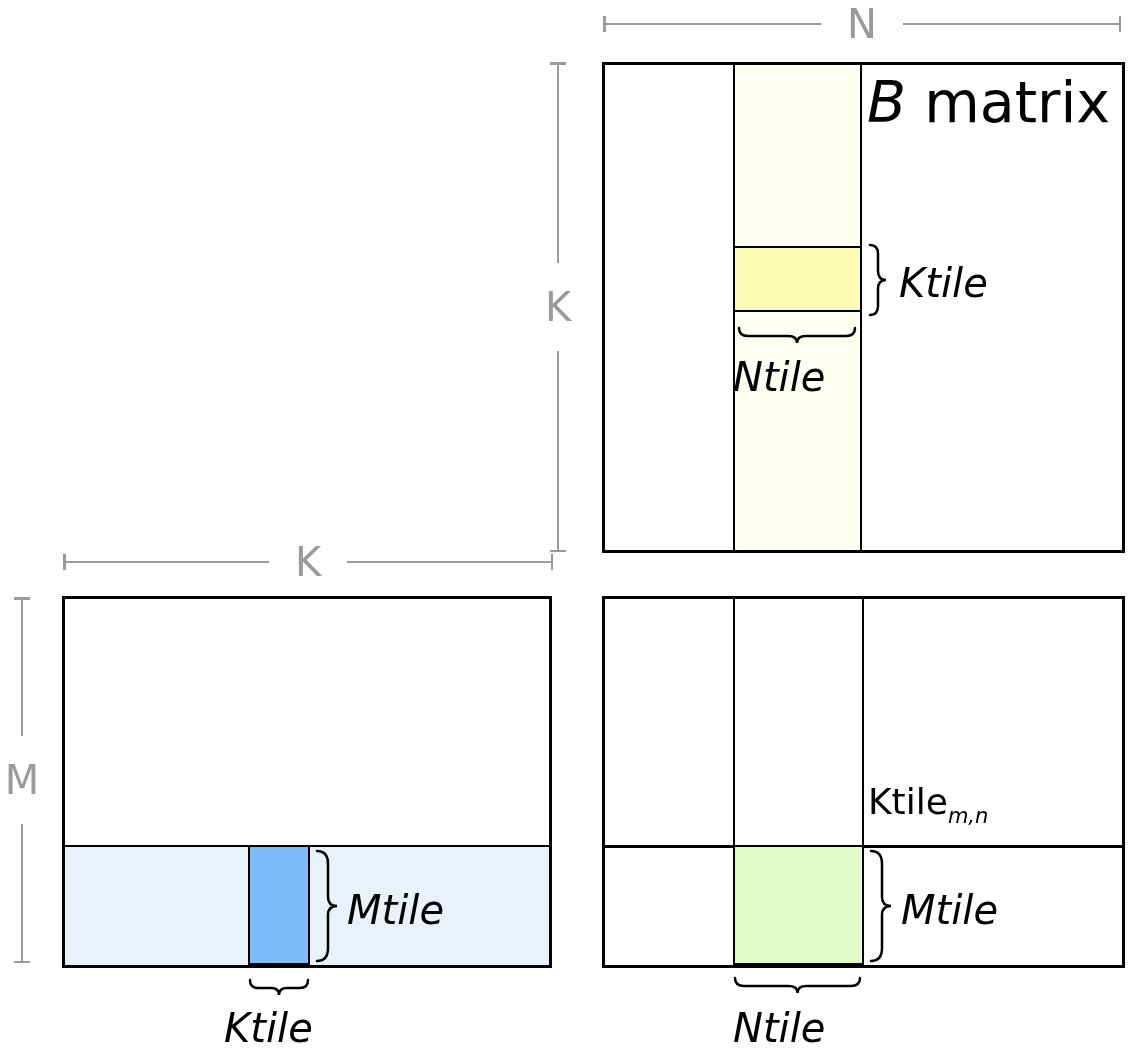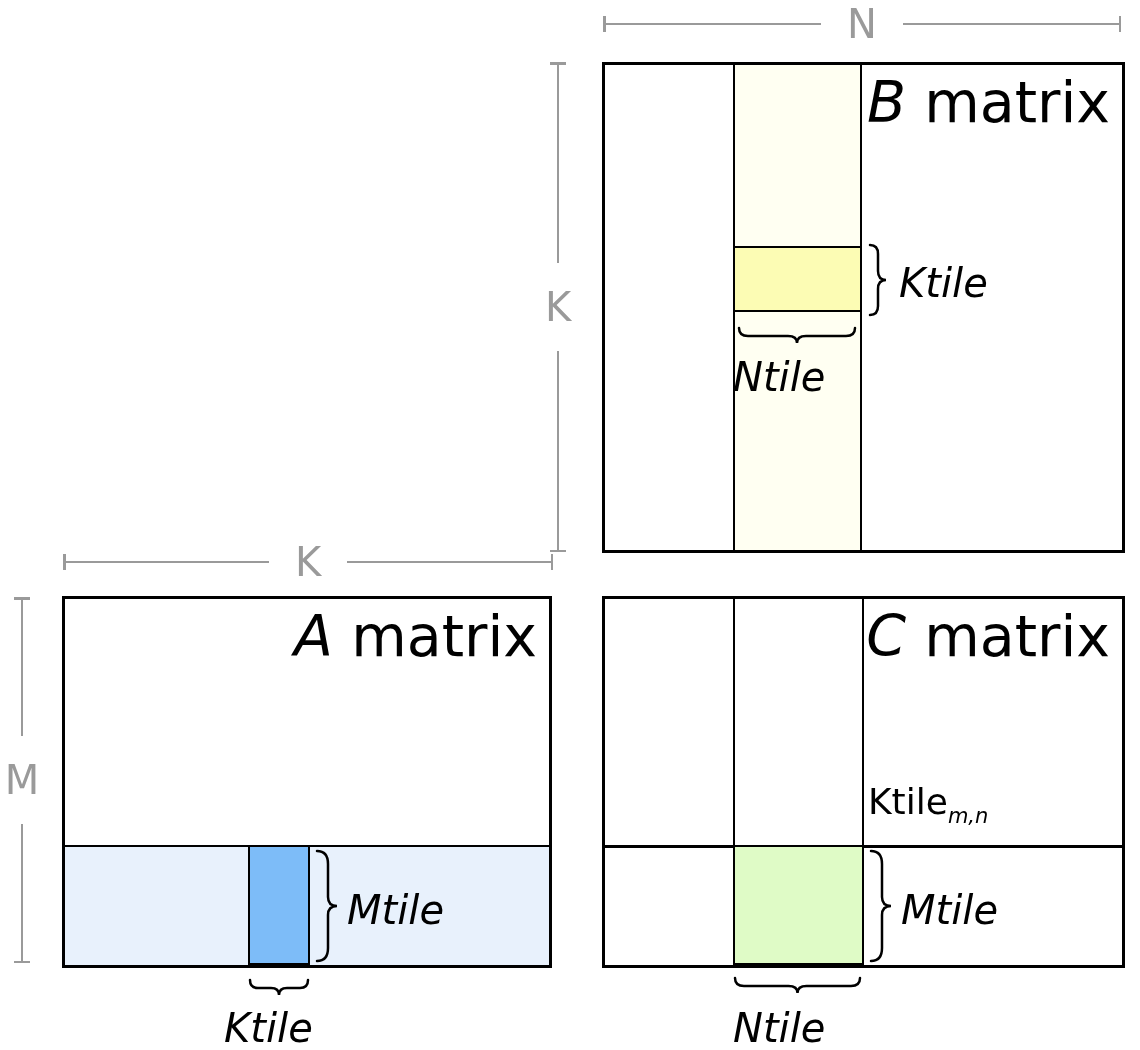--- a/index.html
+++ b/index.html
@@ -100,45 +100,39 @@
     <span class="tick-h"></span>
   </div>
 
   <div class="matrix a-matrix">
     <div class="row-strip" style="background-color: rgb(232, 241, 252);"></div>
     <div class="mtile-cell" style="background-color: rgb(125, 188, 248);"></div>
     <svg class="brace" style="left:249px;top:250px;" width="26" height="114" viewBox="0 0 26 114">
       <path d="M3,2 Q14,2 14,15 L14,48 Q14,57 23,57 Q14,57 14,66 L14,99 Q14,112 3,112" fill="none" stroke="#000" stroke-width="2.5" stroke-linecap="round"></path>
     </svg>
     <div class="tile-label" style="left:282px;top:285px;">Mtile</div>
-    <div class="matrix-title">
-      <span class="letter">A</span><span> matrix</span>
-    </div>
   </div>
 
   <svg class="brace" style="left:248px;top:977px;" width="62" height="20" viewBox="0 0 62 20">
     <path d="M2,3 Q2,11 10,11 L23,11 Q31,11 31,18 Q31,11 39,11 L52,11 Q60,11 60,3" fill="none" stroke="#000" stroke-width="2.5" stroke-linecap="round"></path>
   </svg>
   <div class="tile-label center" style="left:224px;top:1002px;width:110px;">Ktile</div>
 
   <div class="matrix c-matrix">
     <div class="c-vline" style="left:128px;"></div>
     <div class="c-vline" style="left:257px;"></div>
     <div class="c-hline"></div>
     <div class="block-cell" style="background-color: rgb(223, 251, 198);"></div>
     <div class="block-label">
       <span>Ktile</span><span class="sub">m,n</span>
     </div>
     <svg class="brace" style="left:263px;top:250px;" width="26" height="114" viewBox="0 0 26 114">
       <path d="M3,2 Q14,2 14,15 L14,48 Q14,57 23,57 Q14,57 14,66 L14,99 Q14,112 3,112" fill="none" stroke="#000" stroke-width="2.5" stroke-linecap="round"></path>
     </svg>
     <div class="tile-label" style="left:296px;top:285px;">Mtile</div>
-    <div class="matrix-title">
-      <span class="letter">C</span><span> matrix</span>
-    </div>
   </div>
 
   <svg class="brace" style="left:733px;top:975px;" width="129" height="20" viewBox="0 0 129 20">
     <path d="M2,3 Q2,11 11,11 L55.5,11 Q64.5,11 64.5,18 Q64.5,11 73.5,11 L118,11 Q127,11 127,3" fill="none" stroke="#000" stroke-width="2.5" stroke-linecap="round"></path>
   </svg>
   <div class="tile-label center" style="left:733px;top:1002px;width:129px;">Ntile</div>
 
 </div>
 
 </body></html>

